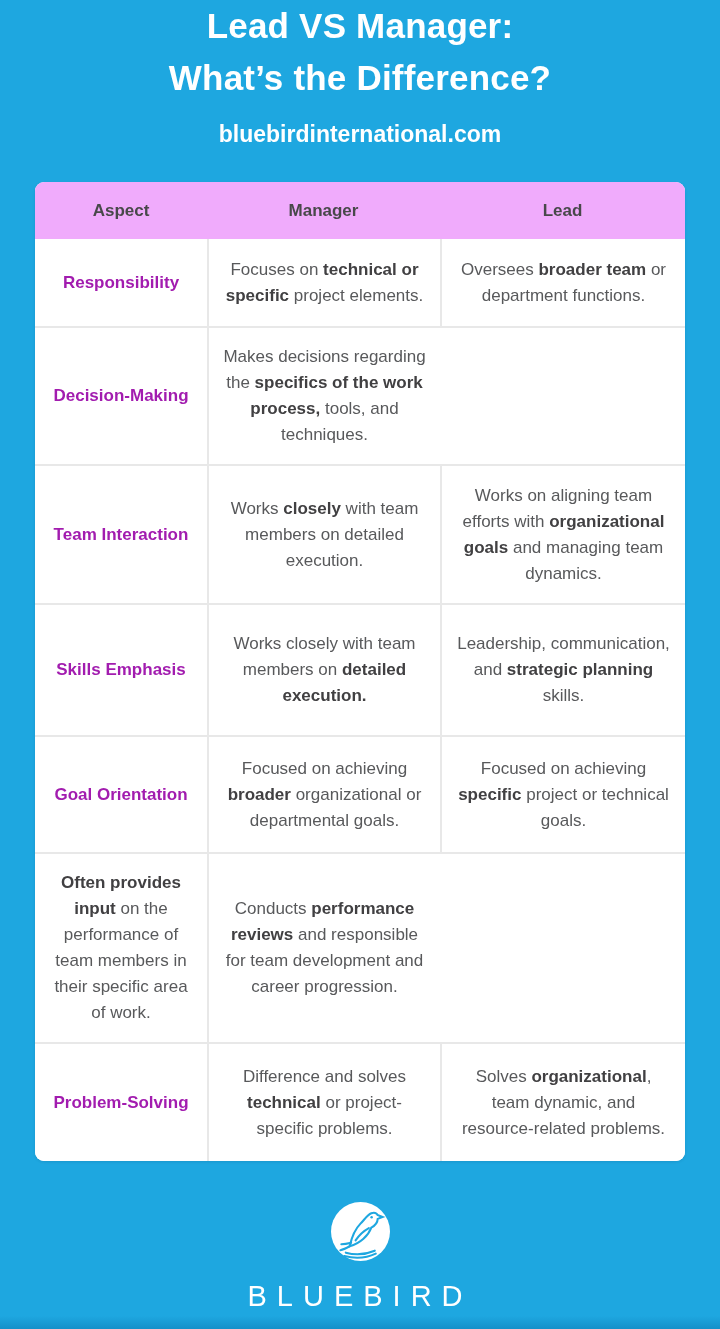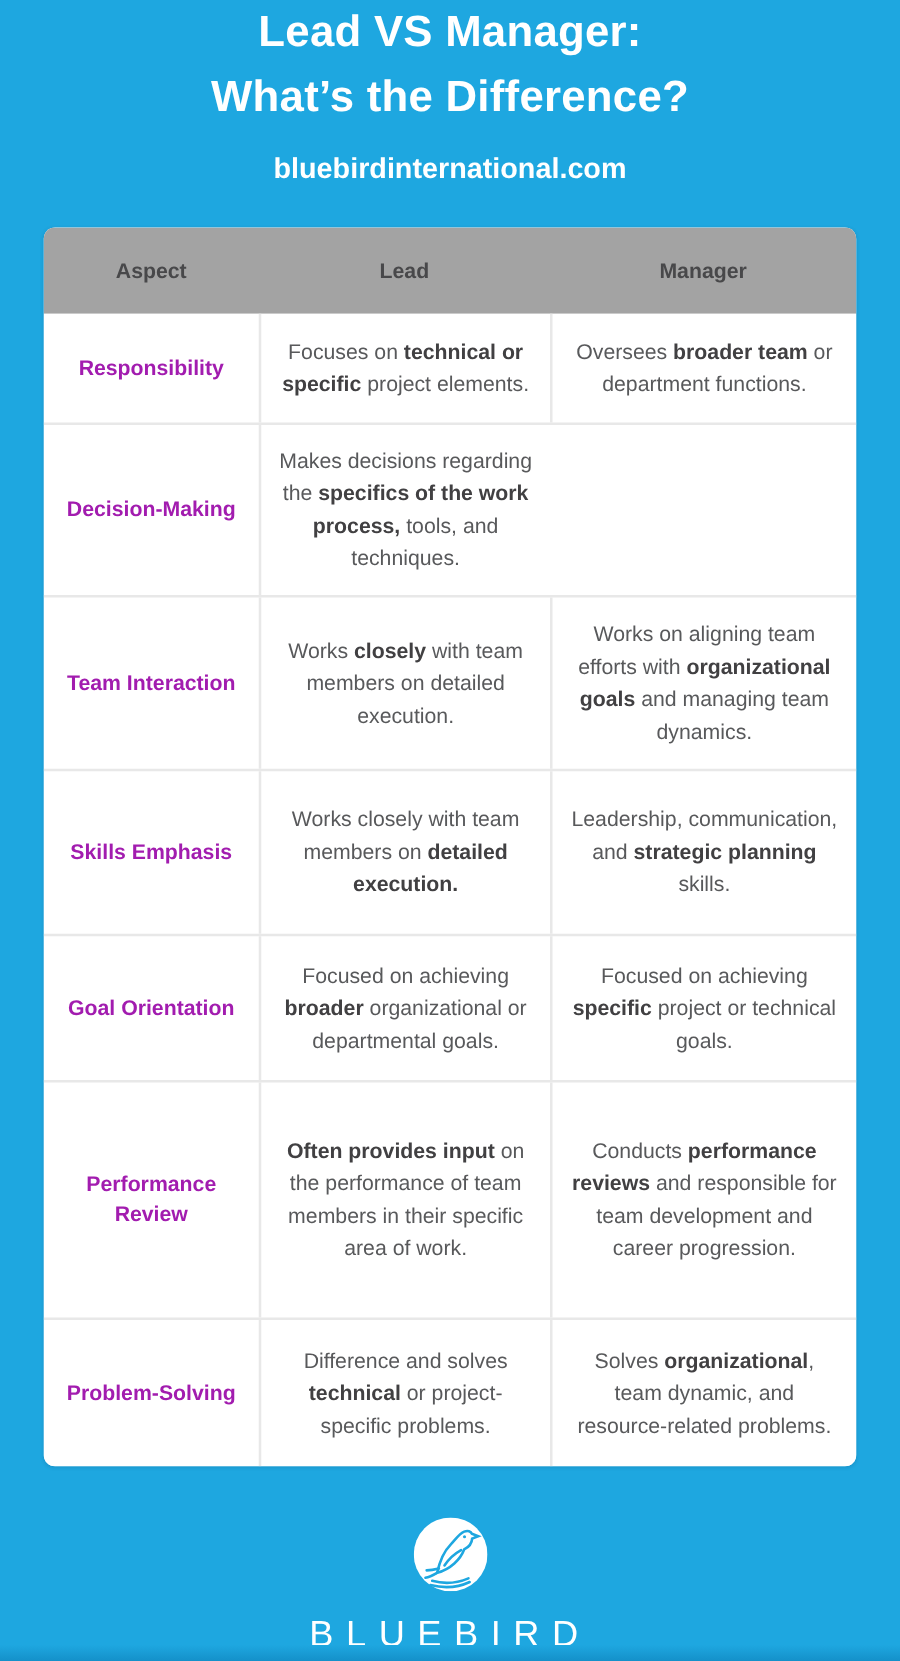--- a/index.html
+++ b/index.html
@@ -35,22 +35,22 @@
     background:#ffffff;
     border-radius:9px;
     overflow:hidden;
     box-shadow:0 1px 3px rgba(0,40,70,.12);
   }
   .trow{
     display:grid;
     grid-template-columns:172px 233px 245px;
   }
   .thead{
-    background:#a3a3a3;
-    height:69px;
+    background:#f0abfc;
+    height:57px;
   }
   .thead .hcell{
     display:flex;align-items:center;justify-content:center;
     font-size:17px;font-weight:700;color:#48484A;
   }
   .tbody .trow{background:#ffffff;}
   .tbody .trow + .trow{border-top:2px solid #E8E8E8;}
   .cell{
     display:flex;align-items:center;justify-content:center;
     text-align:center;
@@ -105,22 +105,22 @@
     <h1 class="title">
       <span>Lead VS Manager:</span><br>
       <span>What’s the Difference?</span>
     </h1>
     <div class="site">bluebirdinternational.com</div>
   </div>
 
   <div class="tbl">
     <div class="trow thead">
       <div class="hcell">Aspect</div>
+      <div class="hcell">Manager</div>
       <div class="hcell">Lead</div>
-      <div class="hcell">Manager</div>
     </div>
     <div class="tbody">
         <div class="trow">
           <div class="cell aspect">Responsibility</div>
           <div class="cell">
             <div><span>Focuses on </span><span class="b">technical or specific</span><span> project elements.</span></div>
           </div>
           <div class="cell">
             <div><span>Oversees </span><span class="b">broader team</span><span> or department functions.</span></div>
           </div>
@@ -152,21 +152,20 @@
         <div class="trow">
           <div class="cell aspect">Goal Orientation</div>
           <div class="cell">
             <div><span>Focused on achieving </span><span class="b">broader</span><span> organizational or departmental goals.</span></div>
           </div>
           <div class="cell">
             <div><span>Focused on achieving </span><span class="b">specific</span><span> project or technical goals.</span></div>
           </div>
         </div>
         <div class="trow">
-          <div class="cell aspect">Performance Review</div>
           <div class="cell">
             <div><span class="b">Often provides input</span><span> on the performance of team members in their specific area of work.</span></div>
           </div>
           <div class="cell">
             <div><span>Conducts </span><span class="b">performance reviews</span><span> and responsible for team development and career progression.</span></div>
           </div>
         </div>
         <div class="trow">
           <div class="cell aspect">Problem-Solving</div>
           <div class="cell">

